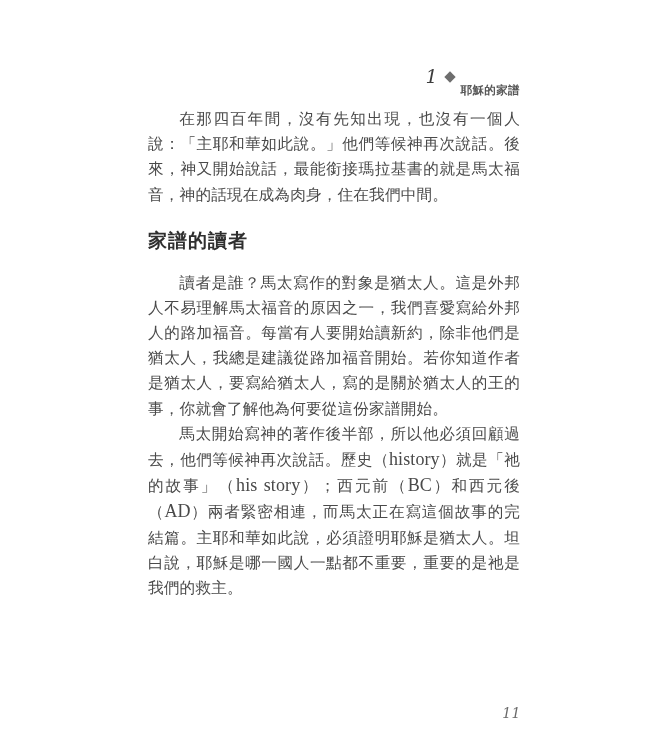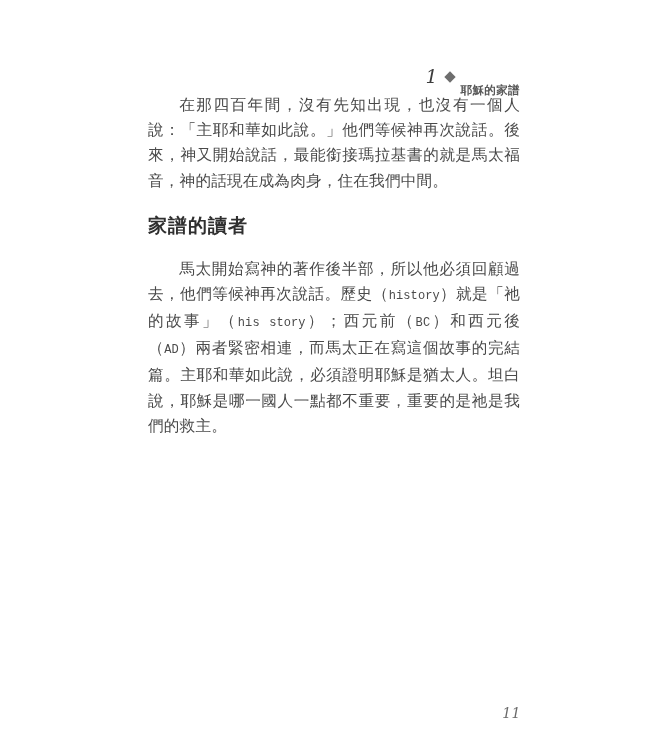--- a/index.html
+++ b/index.html
@@ -58,44 +58,44 @@
     letter-spacing: 0.4px;
     color: #585858;
     font-weight: 600;
     margin-top: 28px;
   }
 
   
   .text-block {
     position: absolute;
     left: 148px;
-    top: 93px;
+    top: 107px;
     width: 372px;
   }
 
   p.para {
     margin: 0;
     font-family: "DejaVu Serif", "Liberation Serif", serif;
     font-size: 15.6px;
     line-height: 25.2px;
     color: #4a4a4a;
     text-align: justify;
     text-justify: inter-character;
     text-indent: 2em;
     letter-spacing: 0.2px;
   }
   p.para .lat {
-    font-family: Liberation Mono, monospace;
-    font-size: 12px;
+    font-family: Liberation Serif, serif;
+    font-size: 18px;
     letter-spacing: 0.1px;
   }
 
   h2.section-heading {
     margin: 0;
-    font-family: Liberation Mono, monospace;
+    font-family: Liberation Serif, serif;
     font-size: 19px;
     font-weight: 700;
     color: #2f2f2f;
     letter-spacing: 1px;
     line-height: 1.2;
   }
 
   .gap-before-heading { height: 22px; }
   .gap-after-heading  { height: 18px; }
 
@@ -126,20 +126,21 @@
   <div class="text-block">
 
     <p class="para">在那四百年間，沒有先知出現，也沒有一個人說：「主耶和華如此說。」他們等候神再次說話。後來，神又開始說話，最能銜接瑪拉基書的就是馬太福音，神的話現在成為肉身，住在我們中間。</p>
 
     <div class="gap-before-heading"></div>
 
     <h2 class="section-heading">家譜的讀者</h2>
 
     <div class="gap-after-heading"></div>
 
+    <p class="para">讀者是誰？馬太寫作的對象是猶太人。這是外邦人不易理解馬太福音的原因之一，我們喜愛寫給外邦人的路加福音。每當有人要開始讀新約，除非他們是猶太人，我總是建議從路加福音開始。若你知道作者是猶太人，要寫給猶太人，寫的是關於猶太人的王的事，你就會了解他為何要從這份家譜開始。</p>
 
     <p class="para"><span>馬太開始寫神的著作後半部，所以他必須回顧過去，他們等候神再次說話。歷史（</span><span class="lat">history</span><span>）就是「祂的故事」（</span><span class="lat">his story</span><span>）；西元前（</span><span class="lat">BC</span><span>）和西元後（</span><span class="lat">AD</span><span>）兩者緊密相連，而馬太正在寫這個故事的完結篇。主耶和華如此說，必須證明耶穌是猶太人。坦白說，耶穌是哪一國人一點都不重要，重要的是祂是我們的救主。</span></p>
 
 
   </div>
 
   <div class="folio">11</div>
 
 </div>
 

